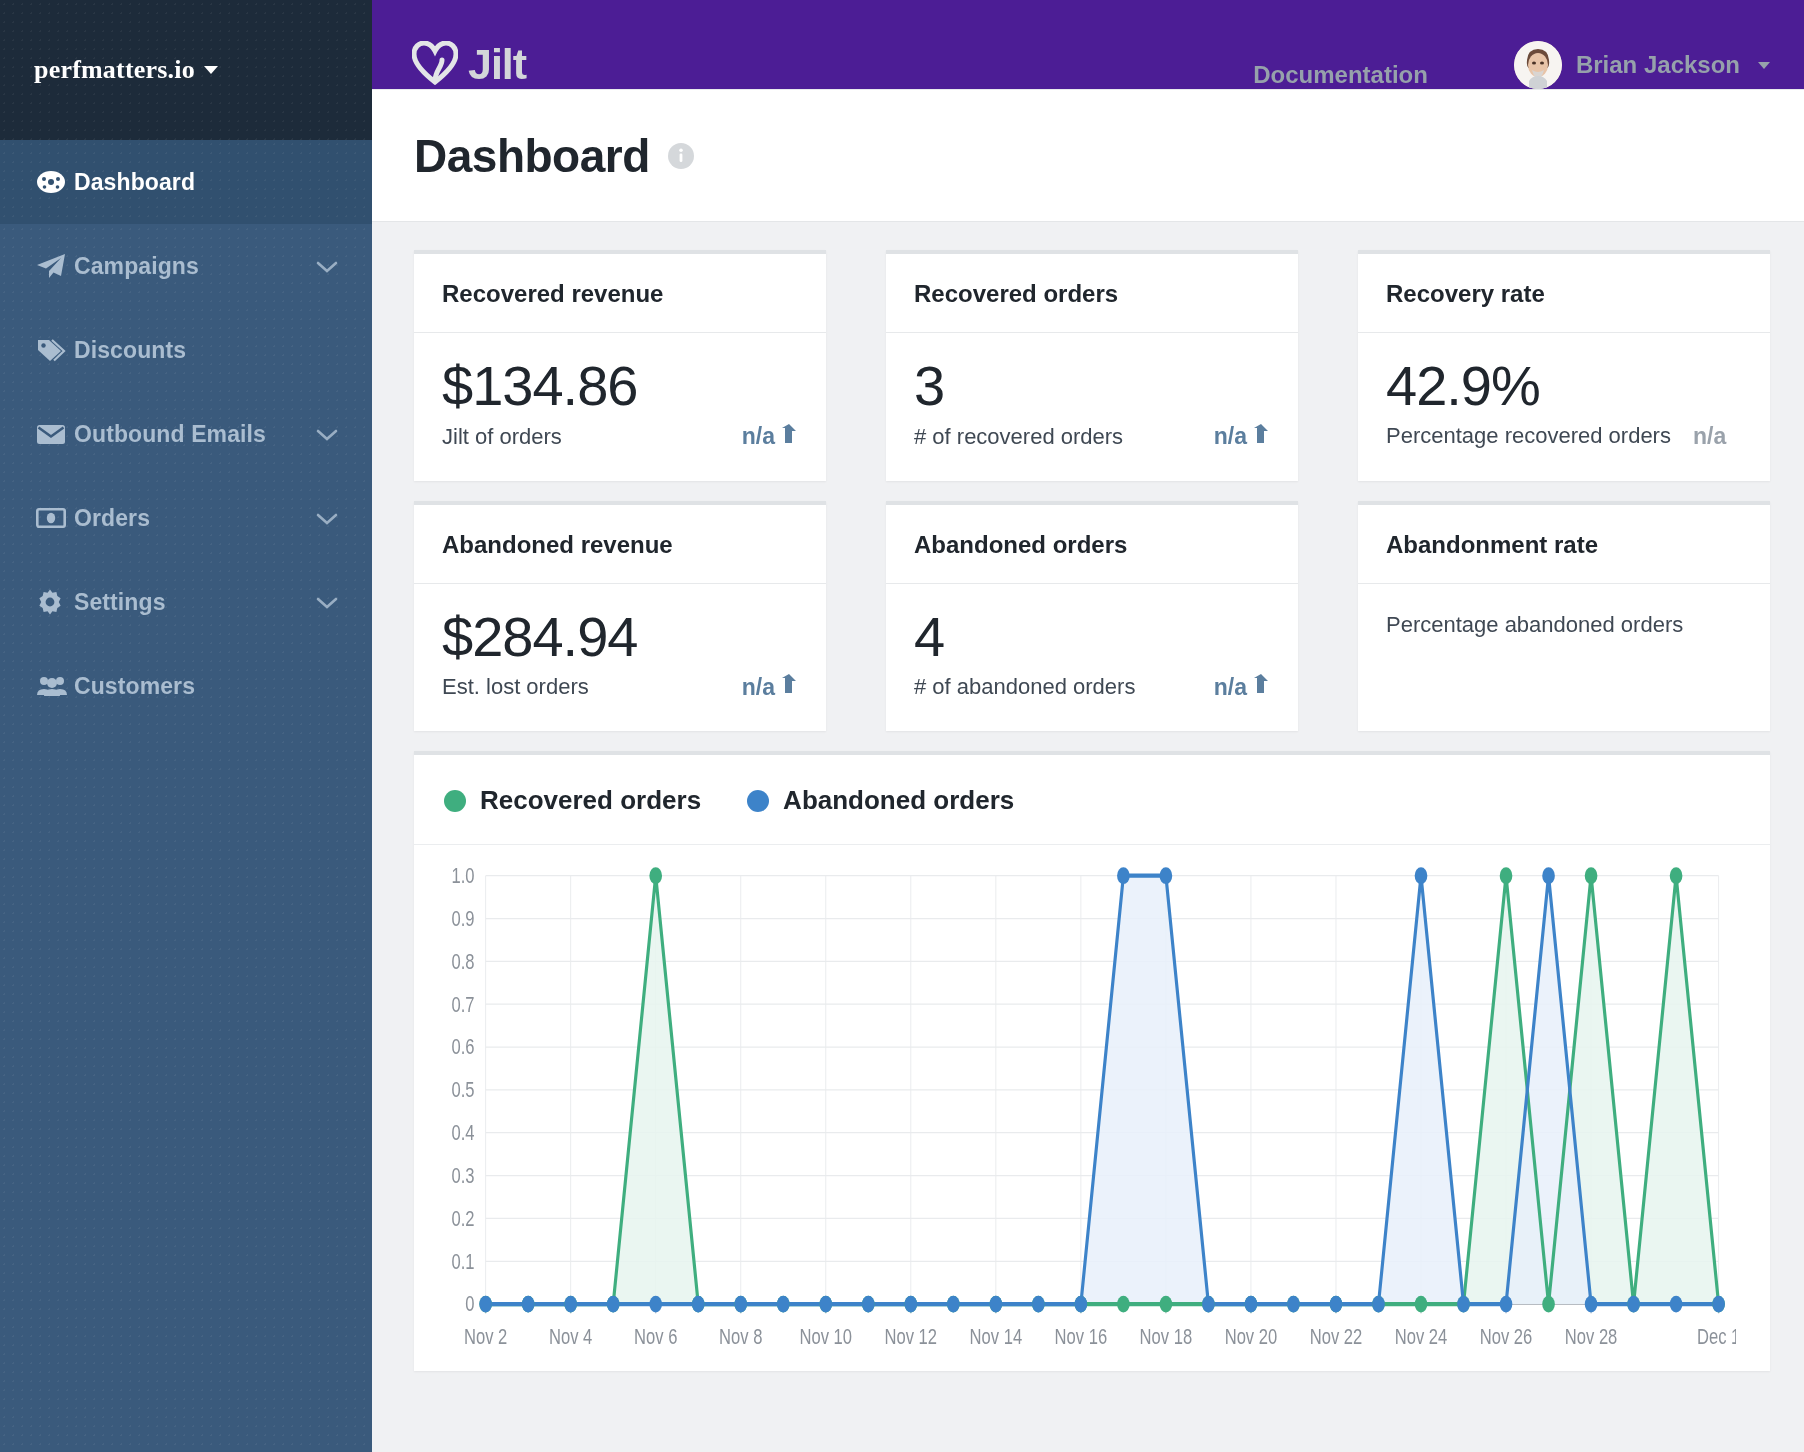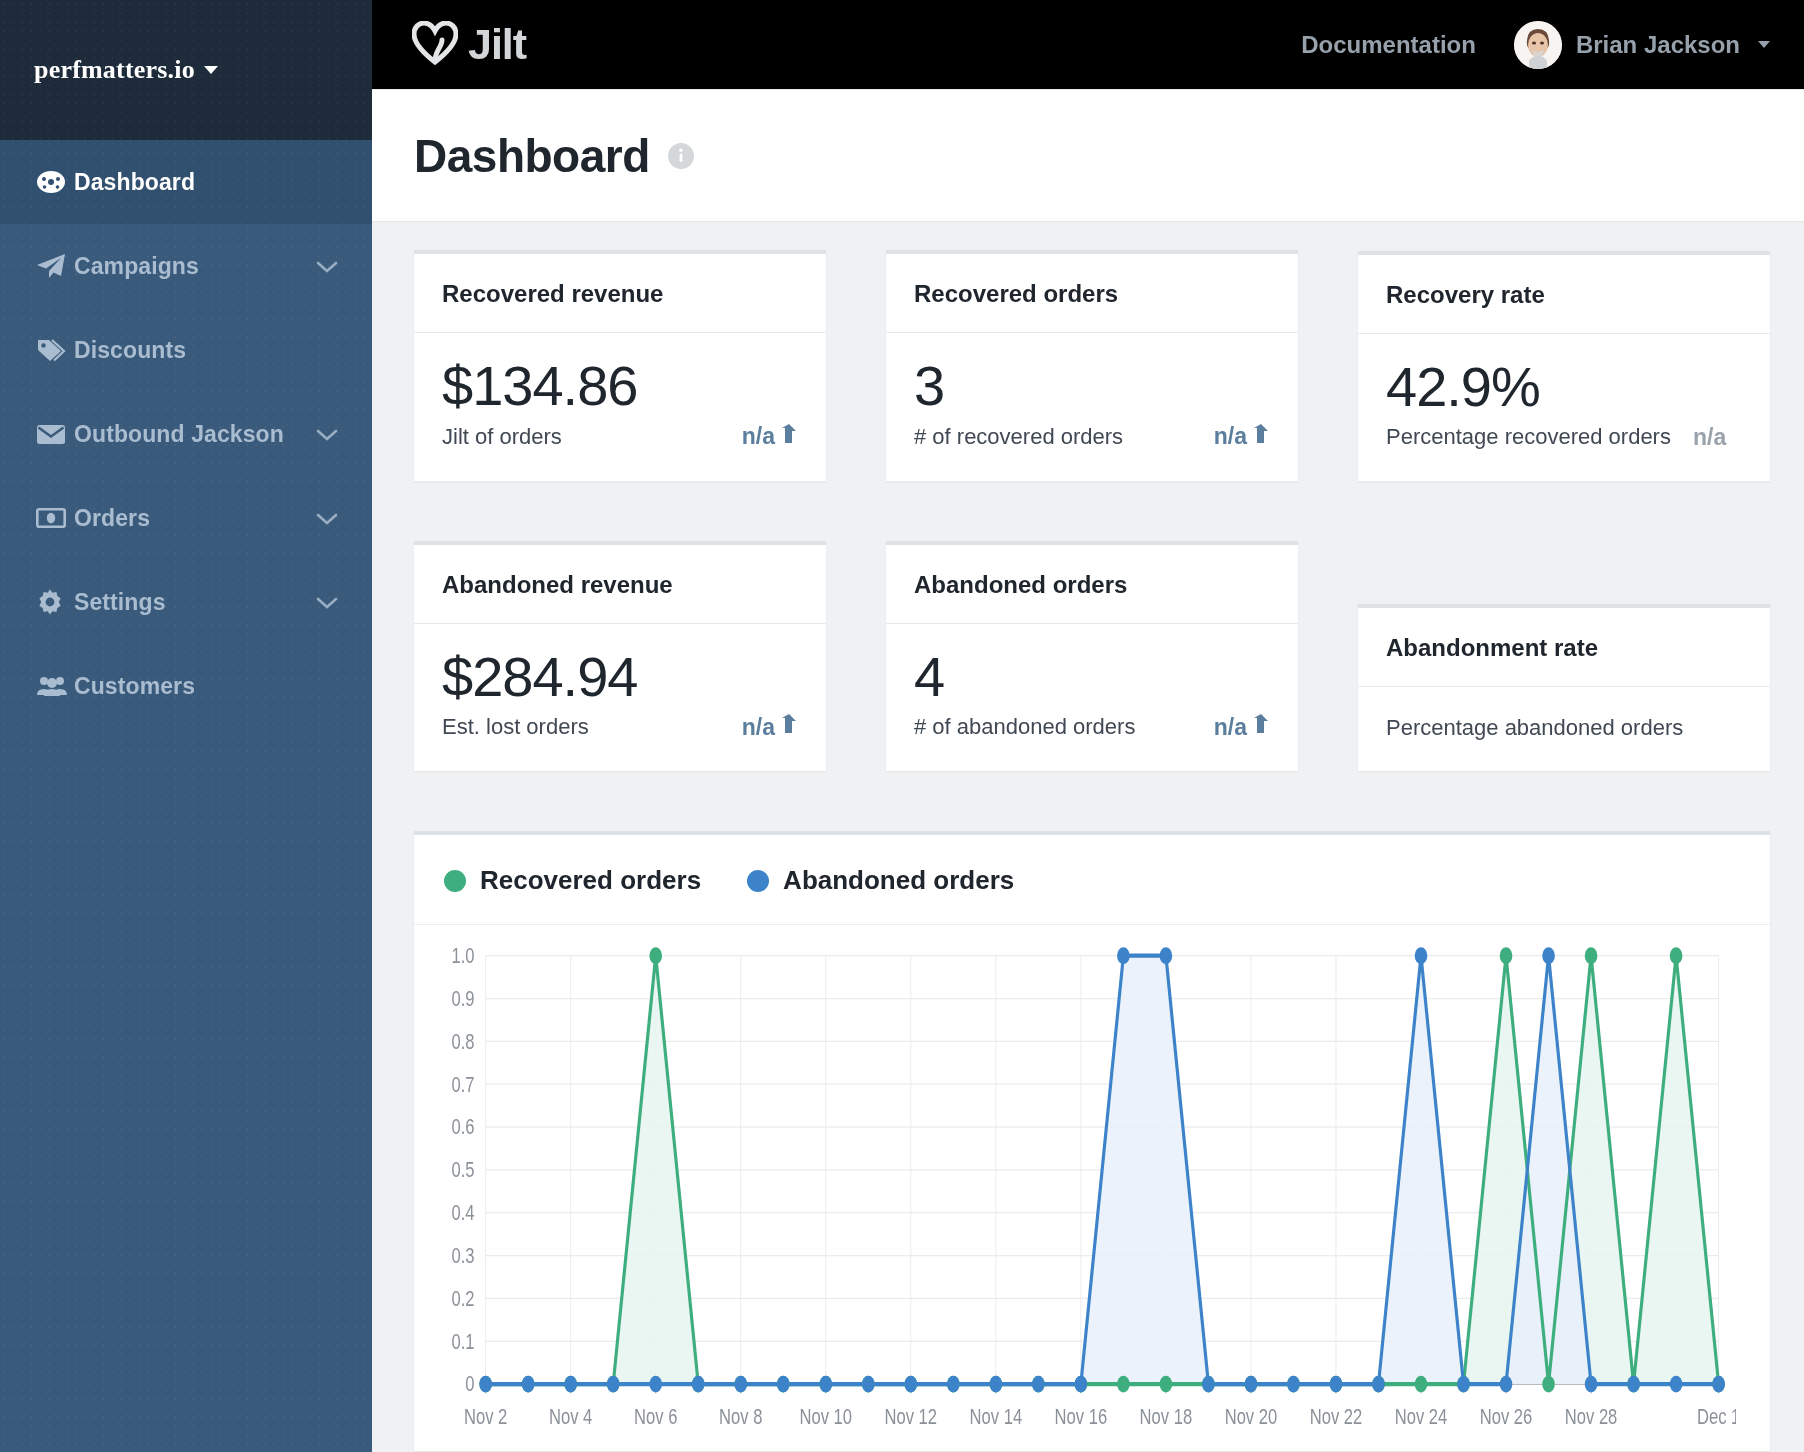--- a/index.html
+++ b/index.html
@@ -49,23 +49,23 @@
   }
   .nav-ico { width: 38px; flex: 0 0 38px; display: flex; align-items: center; }
   .nav-ico svg { display: block; }
   .nav-label { flex: 1 1 auto; }
   .nav-chev { width: 22px; flex: 0 0 22px; opacity: .85; }
 
   
   .main { flex: 1 1 auto; display: flex; flex-direction: column; background: #f0f1f3; min-width: 0; }
 
   .topbar {
-    height: 90px; flex: 0 0 90px; background: #000000;
+    height: 90px; flex: 0 0 90px; background: #4c1d95;
     border-bottom: 1px solid #e8eaec;
-    display: flex; align-items: center; padding: 0 34px 0 40px;
+    display: flex; align-items: flex-end; padding: 0 34px 0 40px; gap: 48px;
   }
   .logo { display: flex; align-items: center; gap: 10px; }
   .logo-word { font-size: 43px; font-weight: bold; color: #d3d6d9; letter-spacing: -1px; }
   .topbar-spacer { flex: 1 1 auto; }
   .doc-link { font-size: 24px; color: #96a1ab; font-weight: bold; margin-right: 38px; cursor: pointer; }
   .user { display: flex; align-items: center; gap: 14px; cursor: pointer; }
   .avatar {
     width: 48px; height: 48px; border-radius: 50%;
     background: #e9dcd2; overflow: hidden; position: relative; flex: 0 0 48px;
   }
@@ -94,21 +94,21 @@
   }
   .dr-dash { color: #b9bec4; font-weight: bold; }
   .dr-btn {
     width: 62px; border-left: 1px solid #cfd3d7;
     display: flex; align-items: center; justify-content: center; cursor: pointer;
   }
   .filt-bar { background: #9aa2ab; height: 4px; border-radius: 2px; margin: 3px 0; }
 
   
   .content { flex: 1 1 auto; padding: 28px 34px 0 42px; overflow: hidden; }
-  .cards-row { display: flex; gap: 60px; margin-bottom: 60px; align-items: flex-end; }
+  .cards-row { display: flex; gap: 60px; margin-bottom: 20px; }
   .card {
     flex: 1 1 0; background: #ffffff;
     border-top: 4px solid #dfe2e5;
     box-shadow: 0 1px 2px rgba(0,0,0,.06);
   }
   .card-head {
     padding: 26px 28px 24px 28px; border-bottom: 1px solid #e7e9eb;
     font-size: 24px; font-weight: bold; color: #20262d;
   }
   .card-body { padding: 22px 28px 30px 28px; }
@@ -190,21 +190,21 @@
         <span class="nav-label">Discounts</span>
       </div>
 
       <div class="nav-item">
         <span class="nav-ico">
           <svg width="30" height="24" viewBox="0 0 30 24">
               <rect x="1" y="3" width="28" height="19" rx="2.5" fill="#aabdd0"></rect>
               <path d="M2.5 5.5 L15 14.5 L27.5 5.5" fill="none" stroke="#3a5a7c" stroke-width="2.6"></path>
             </svg>
         </span>
-        <span class="nav-label">Outbound Jackson</span>
+        <span class="nav-label">Outbound Emails</span>
         <span class="nav-chev">
           <svg width="22" height="13" viewBox="0 0 22 13">
               <path d="M2 2 L11 10 L20 2" stroke="#aabdd0" stroke-width="2.6" fill="none" stroke-linecap="round"></path>
             </svg>
         </span>
       </div>
 
       <div class="nav-item">
         <span class="nav-ico">
           <svg width="30" height="22" viewBox="0 0 30 22">

